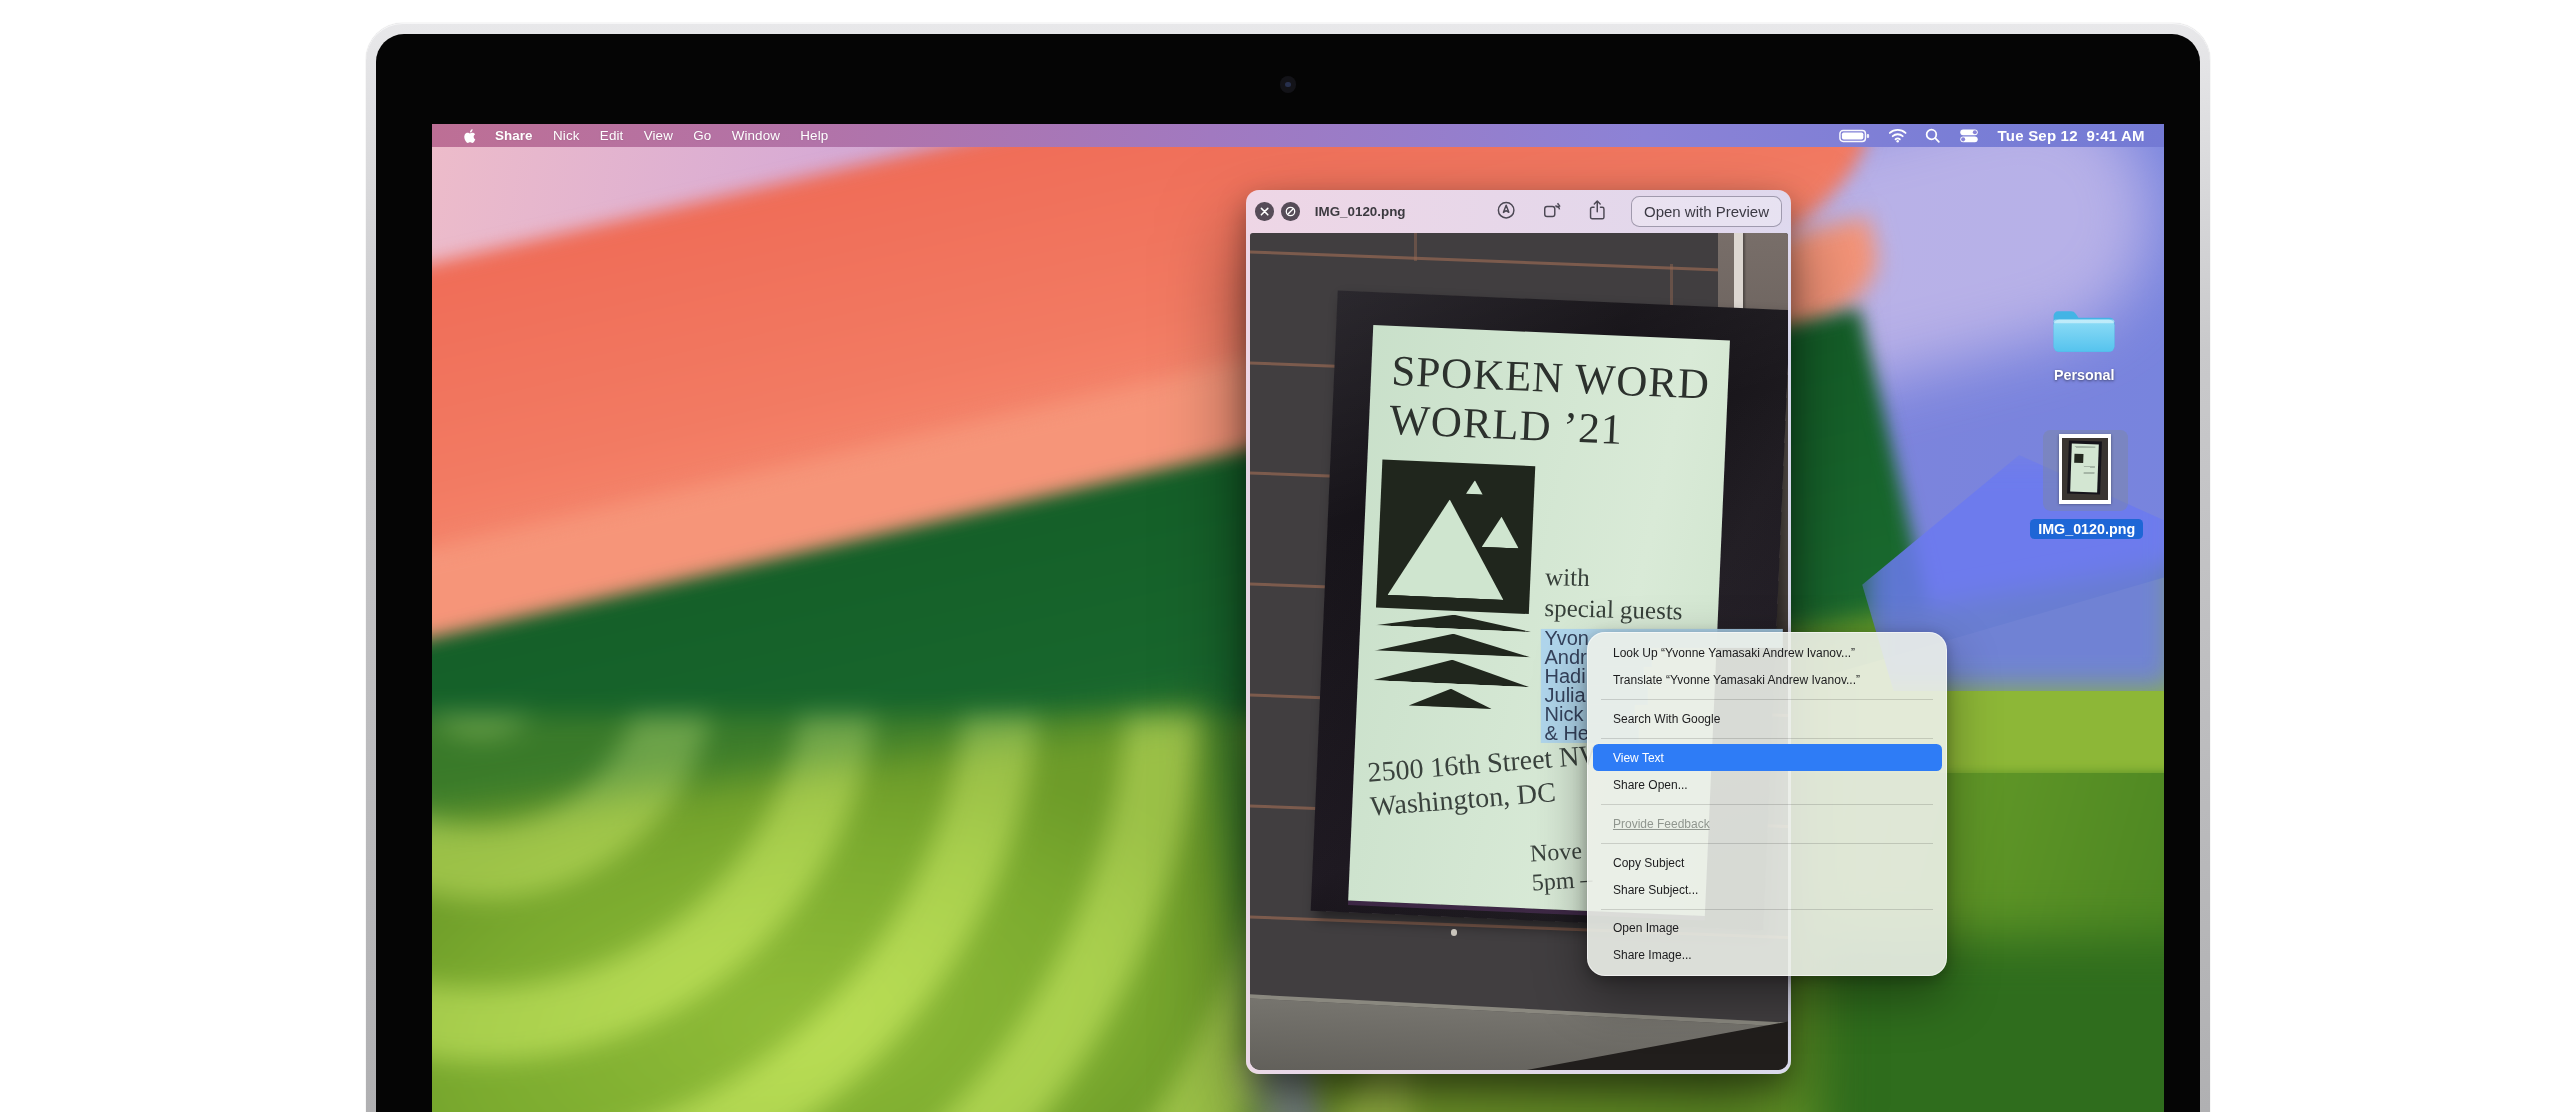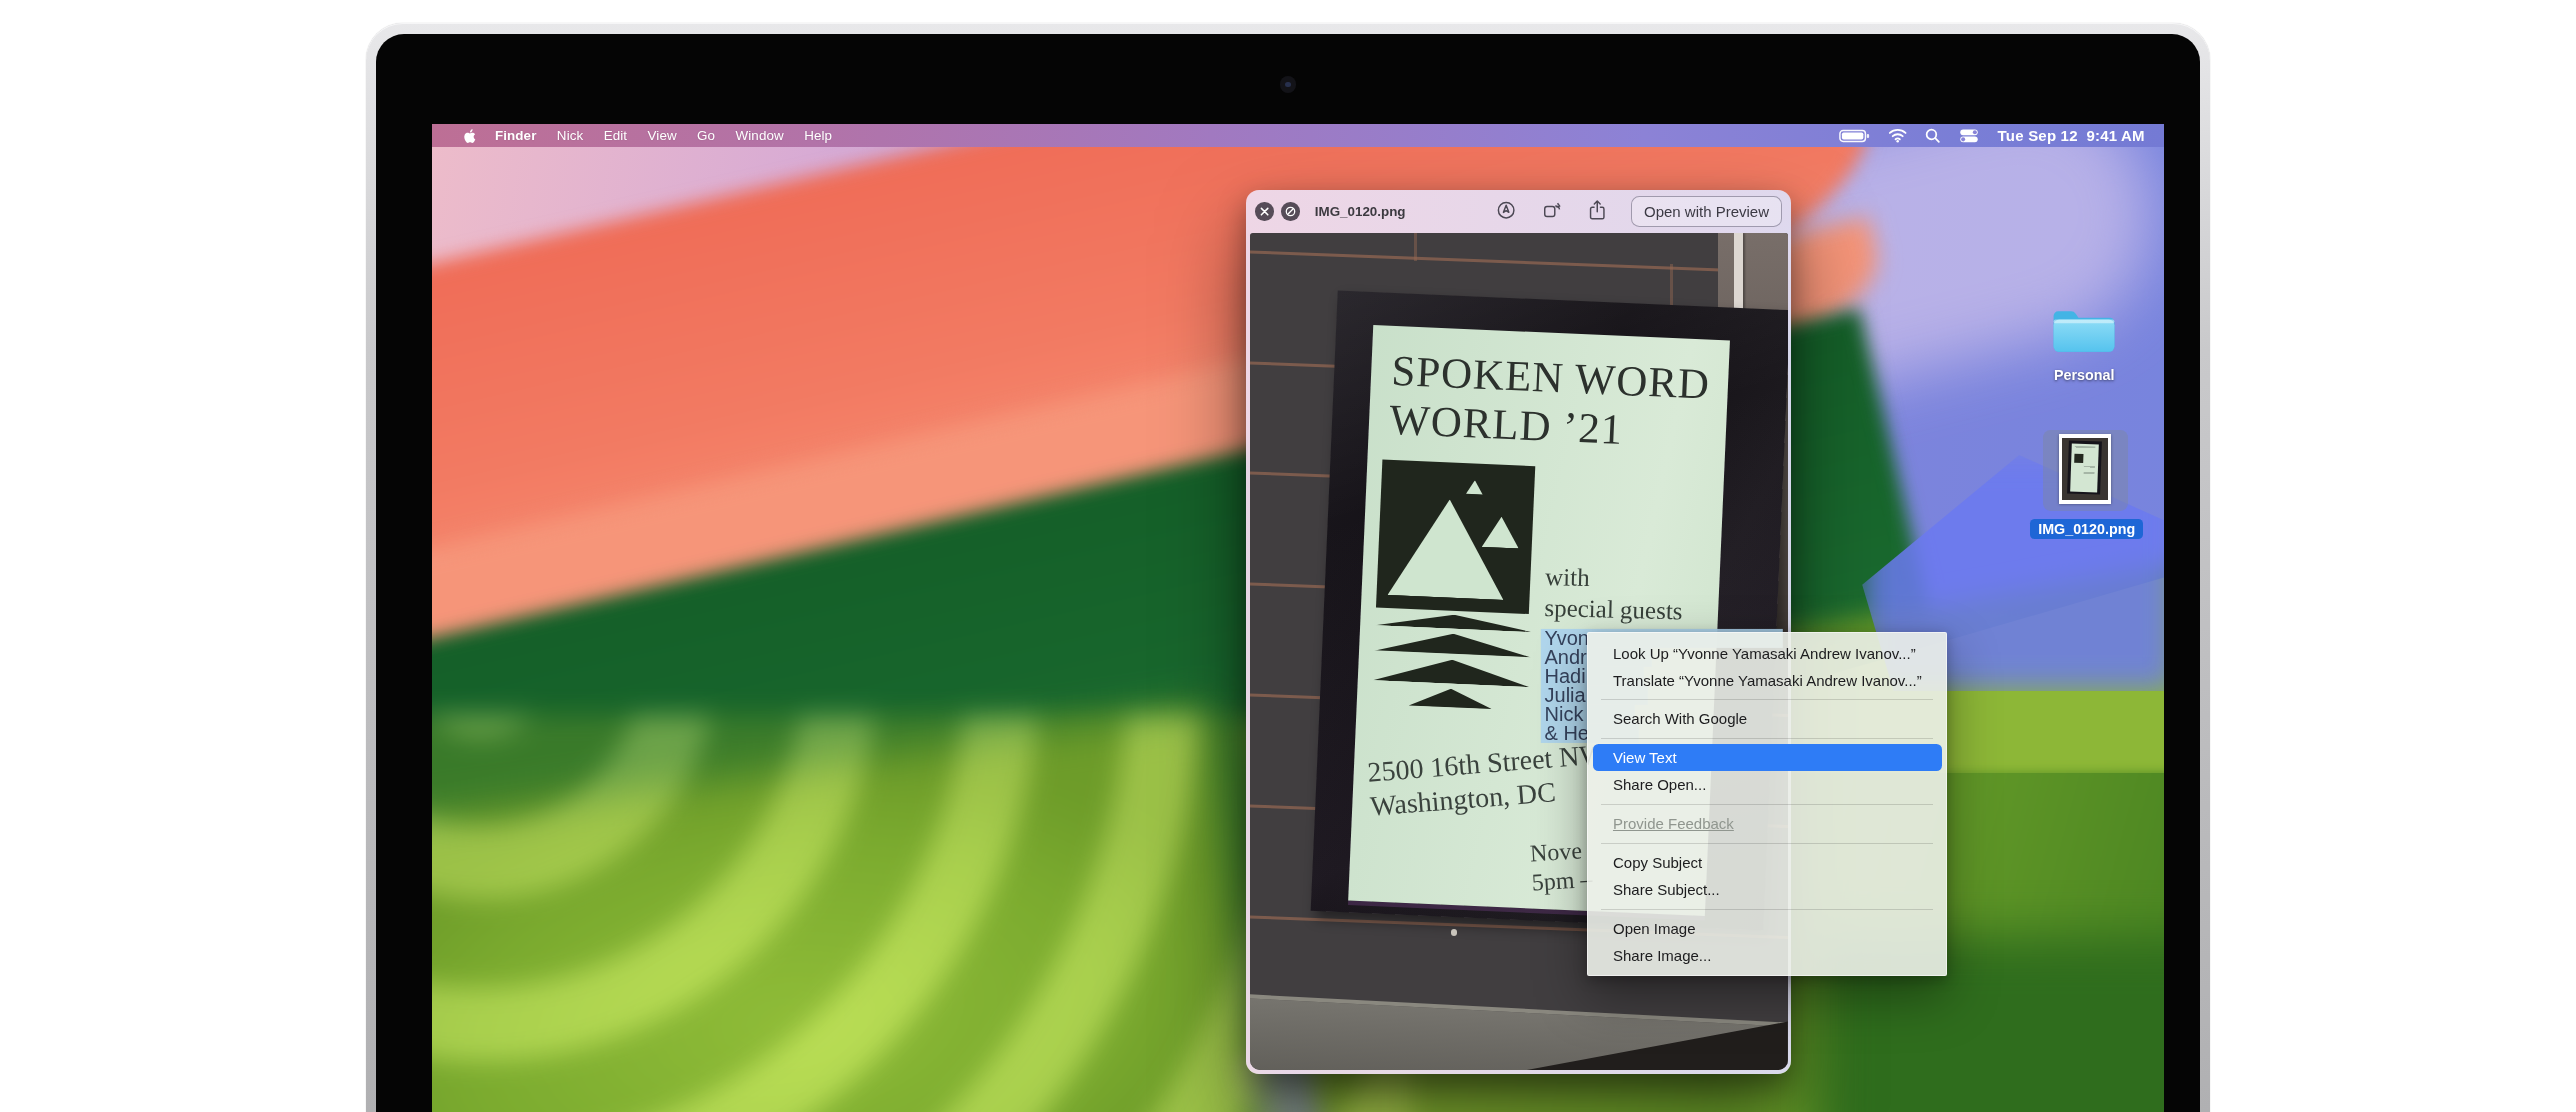--- a/index.html
+++ b/index.html
@@ -143,23 +143,23 @@
   .p-guests span { display:block; background:rgba(173,212,238,.92); padding:0 3.7px; margin-bottom:0; }
   .p-addr { position:absolute; left:15px; top:416px; font-family:"Liberation Serif", serif;
     font-size:28px; line-height:34px; color:#3a423d; transform:rotate(-7deg); white-space:nowrap; }
   .p-foot { position:absolute; left:181px; top:504px; font-family:"Liberation Serif", serif;
     font-size:24px; line-height:29px; color:#3a423d; transform:rotate(-6deg); white-space:nowrap; }
   .screw { position:absolute; left:201px; top:696px; width:6.5px; height:6.5px; border-radius:50%;
     background:#c9c4bb; z-index:4; }
 
   
   .ctxmenu { position:absolute; left:1155px; top:508px; width:360px; z-index:50;
-    background:rgba(236,240,233,.9); border:0.9px solid rgba(255,255,255,.55); border-radius:2px;
+    background:rgba(236,240,233,.9); border:0.9px solid rgba(255,255,255,.55); border-radius:18px;
     box-shadow:0 20.3px 51px rgba(0,0,0,.38), 0 3.7px 13px rgba(0,0,0,.25);
-    padding:6.5px 0; font-size:15px; color:#1c1c1e; }
+    padding:6.5px 0; font-size:12px; color:#1c1c1e; }
   .ctx-item { height:27px; display:flex; align-items:center; padding:0 11px; margin:0 4.6px;
     border-radius:5.5px; white-space:nowrap; overflow:hidden; }
   .ctx-item .t { padding-left:9.2px; }
   .ctx-item.selected { background:#2e7cf6; color:#fff; }
   .ctx-item.disabled { color:#90968f;text-decoration:underline; }
   .ctx-sep { height:0.9px; background:rgba(0,0,0,.14); margin:5.5px 13px; }
 </style>
 </head>
 <body>
 
@@ -182,21 +182,21 @@
       <div class="wp wp-darkBR"></div>
 
       <div class="menubar">
         <div class="mb-left">
           <span class="mb-apple">
             <svg width="15.7" height="15.7" viewBox="0 0 16 16" fill="#fff">
               <path d="M12.9 8.9c0-1.7 1.4-2.5 1.5-2.6-.8-1.2-2.1-1.4-2.6-1.4-1.1-.1-2.1.6-2.7.6-.6 0-1.4-.6-2.3-.6-1.2 0-2.3.7-2.9 1.7-1.2 2.1-.3 5.2.9 6.9.6.8 1.3 1.7 2.2 1.7.9 0 1.2-.6 2.2-.6 1 0 1.3.6 2.3.6.9 0 1.5-.8 2.1-1.7.7-1 .9-1.9 1-2-.1 0-1.7-.7-1.7-2.6z"></path>
               <path d="M11.1 3.6c.5-.6.8-1.4.7-2.2-.7 0-1.5.5-2 1.1-.4.5-.8 1.3-.7 2.1.8.1 1.5-.4 2-1z"></path>
             </svg>
           </span>
-          <span class="mb-item app">Finder</span>
+          <span class="mb-item app">Share</span>
           <span class="mb-item">Nick</span>
           <span class="mb-item">Edit</span>
           <span class="mb-item">View</span>
           <span class="mb-item">Go</span>
           <span class="mb-item">Window</span>
           <span class="mb-item">Help</span>
         </div>
         <div class="mb-right">
           <span>
             <svg width="31" height="14" viewBox="0 0 34 15">

